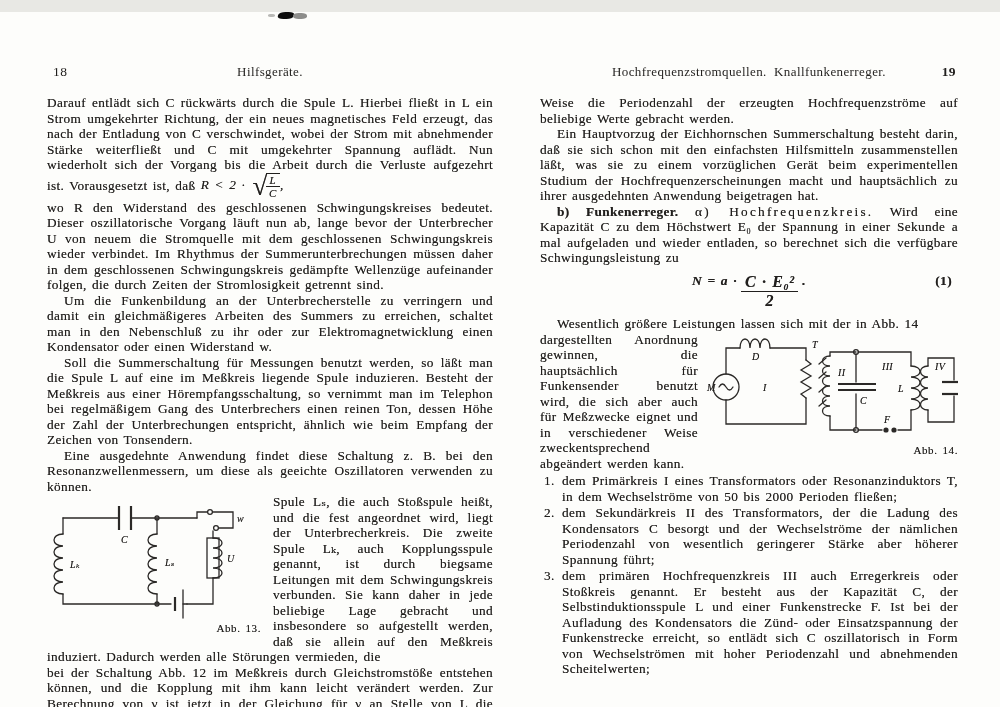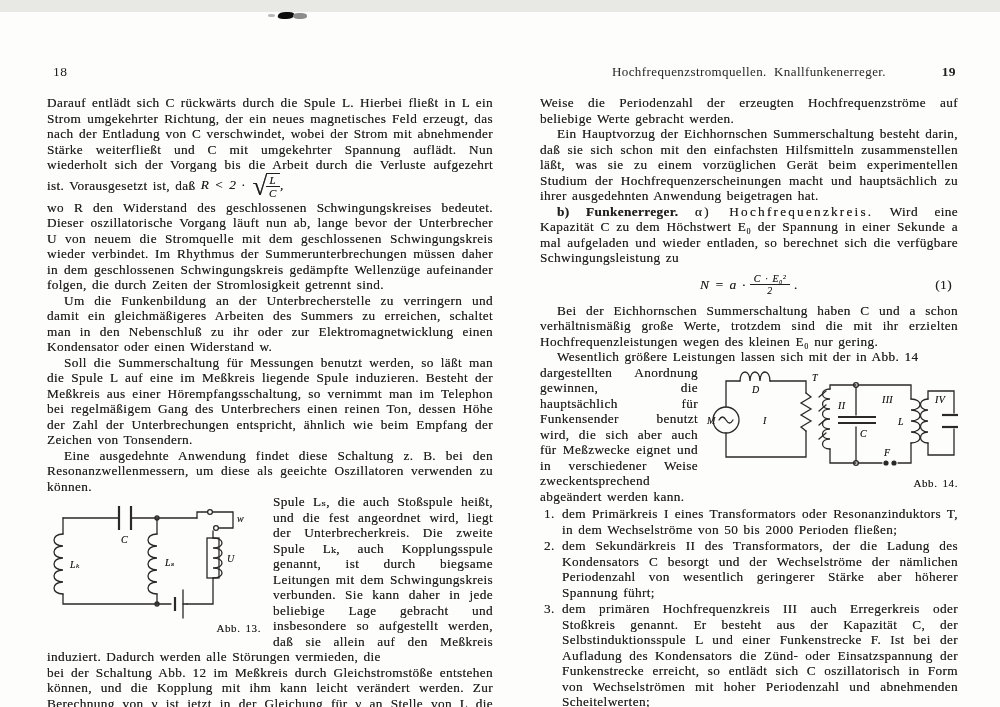--- a/index.html
+++ b/index.html
@@ -25,23 +25,23 @@
   .clearfix::after{content:"";display:block;clear:both;}
   
   .inline-formula{white-space:nowrap;font-style:italic;}
   .sqrt{display:inline-flex;align-items:center;vertical-align:middle;margin-left:2px;}
   .sqrt-sign{font-size:27px;line-height:.9;font-style:normal;margin-right:-2px;}
   .frac{display:inline-flex;flex-direction:column;text-align:center;
     font-size:11px;line-height:1.15;vertical-align:middle;}
   .frac .num{border-bottom:1px solid #211f1d;padding:0 4px;}
   .sqrt .frac{border-top:1.2px solid #211f1d;}
   
-  .equation{position:relative;display:flex;align-items:center;justify-content:center;
-    margin:7px 0 6px 0;font-style:italic;font-size:13.5px;}
-  .equation .frac{font-size:10px;margin:0 4px;}
+  .equation{position:relative;display:flex;justify-content:center;
+    margin:7px 0 6px 0;font-style:italic;font-size:13.5px;font-weight:bold;}
+  .equation .frac{font-size:16px;margin:0 4px;}
   .eq-number{position:absolute;right:6px;font-style:normal;}
   
   .figure{text-align:center;}
   #fig13{float:left;width:214px;margin:4px 12px 2px 0;}
   #fig14{float:right;width:252px;margin:2px 0 2px 8px;}
   .fig-caption{font-size:11px;letter-spacing:.6px;margin-top:1px;text-align:right;}
   svg{display:block;margin:0 auto;}
   .wire{stroke:#2b2927;stroke-width:1.3;fill:none;stroke-linecap:round;}
   .plate{stroke:#2b2927;stroke-width:2.2;fill:none;}
   .fig-label{font-family:"Liberation Serif","DejaVu Serif",serif;font-style:italic;
@@ -64,20 +64,21 @@
 
 <div id="scan">
 
   <div class="artifact" id="artifact-1"></div>
   <div class="artifact" id="artifact-2"></div>
   <div class="artifact" id="artifact-3"></div>
 
   <div class="page" id="left-page">
     <div class="running-head-row">
       <span class="pageno">18</span>
+      <span class="running-head">Hilfsgeräte.</span>
     </div>
     <div class="bodytext">
       <p><span>Darauf entlädt sich C rückwärts durch die Spule L. Hierbei fließt in L ein Strom umgekehrter Richtung, der ein neues magnetisches Feld erzeugt, das nach der Entladung von C verschwindet, wobei der Strom mit abnehmender Stärke weiterfließt und C mit umgekehrter Spannung auflädt. Nun wiederholt sich der Vorgang bis die Arbeit durch die Verluste aufgezehrt ist. Vorausgesetzt ist, daß</span>
         <span class="inline-formula">
           <span>R &lt; 2 ·</span>
           <span class="sqrt">
             <span class="sqrt-sign">√</span>
             <span class="frac">
               <span class="num">L</span>
               <span class="den">C</span>
@@ -154,21 +155,20 @@
       </p>
       <div class="equation">
         <span>N = a ·</span>
         <span class="frac">
           <span class="num">C · E₀²</span>
           <span class="den">2</span>
         </span>
         <span>.</span>
         <span class="eq-number">(1)</span>
       </div>
-      <p class="indent">Bei der Eichhornschen Summerschaltung haben C und a schon verhältnismäßig große Werte, trotzdem sind die mit ihr erzielten Hochfrequenzleistungen wegen des kleinen E₀ nur gering.</p>
       <p class="indent">Wesentlich größere Leistungen lassen sich mit der in Abb. 14</p>
 
       <div class="clearfix">
         <div class="figure" id="fig14">
           <svg width="252" height="108" viewBox="0 0 252 108">
 
             <path class="wire" d="M20,40 V14 H34"></path>
             <path class="wire" d="M34,14 c0,-12 10,-12 10,0 c0,-12 10,-12 10,0 c0,-12 10,-12 10,0"></path>
             <path class="wire" d="M64,14 H100 V26"></path>
             <path class="wire" d="M100,26 l5,4 l-10,6 l10,6 l-10,6 l10,6 l-10,6 l5,4"></path>

